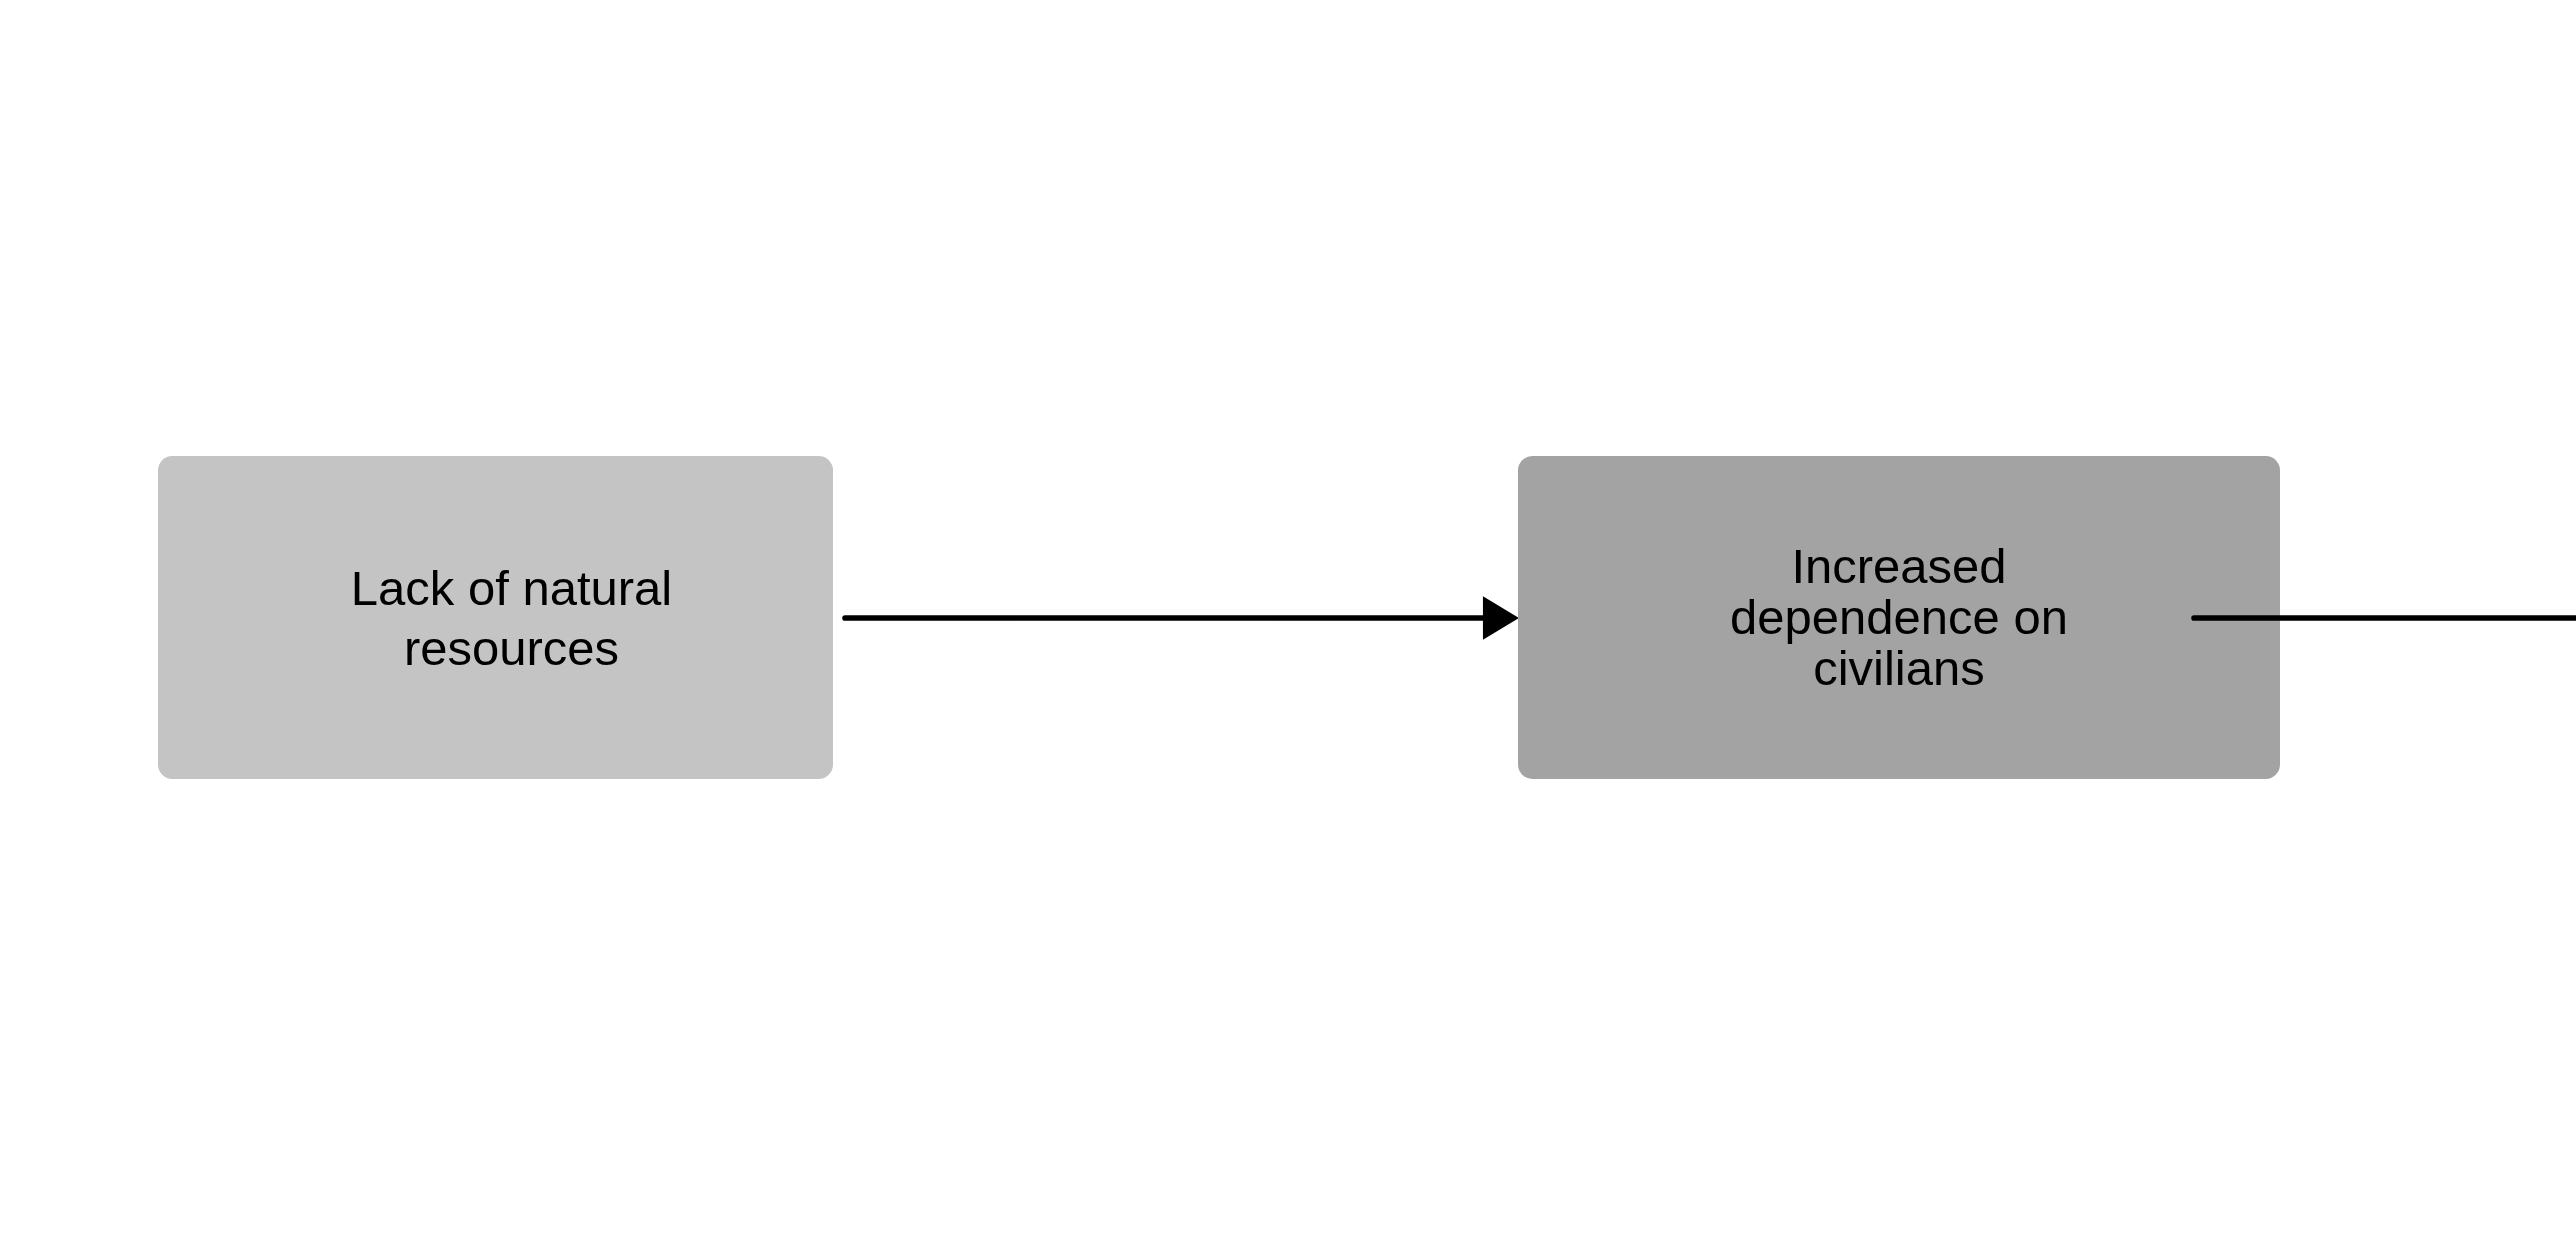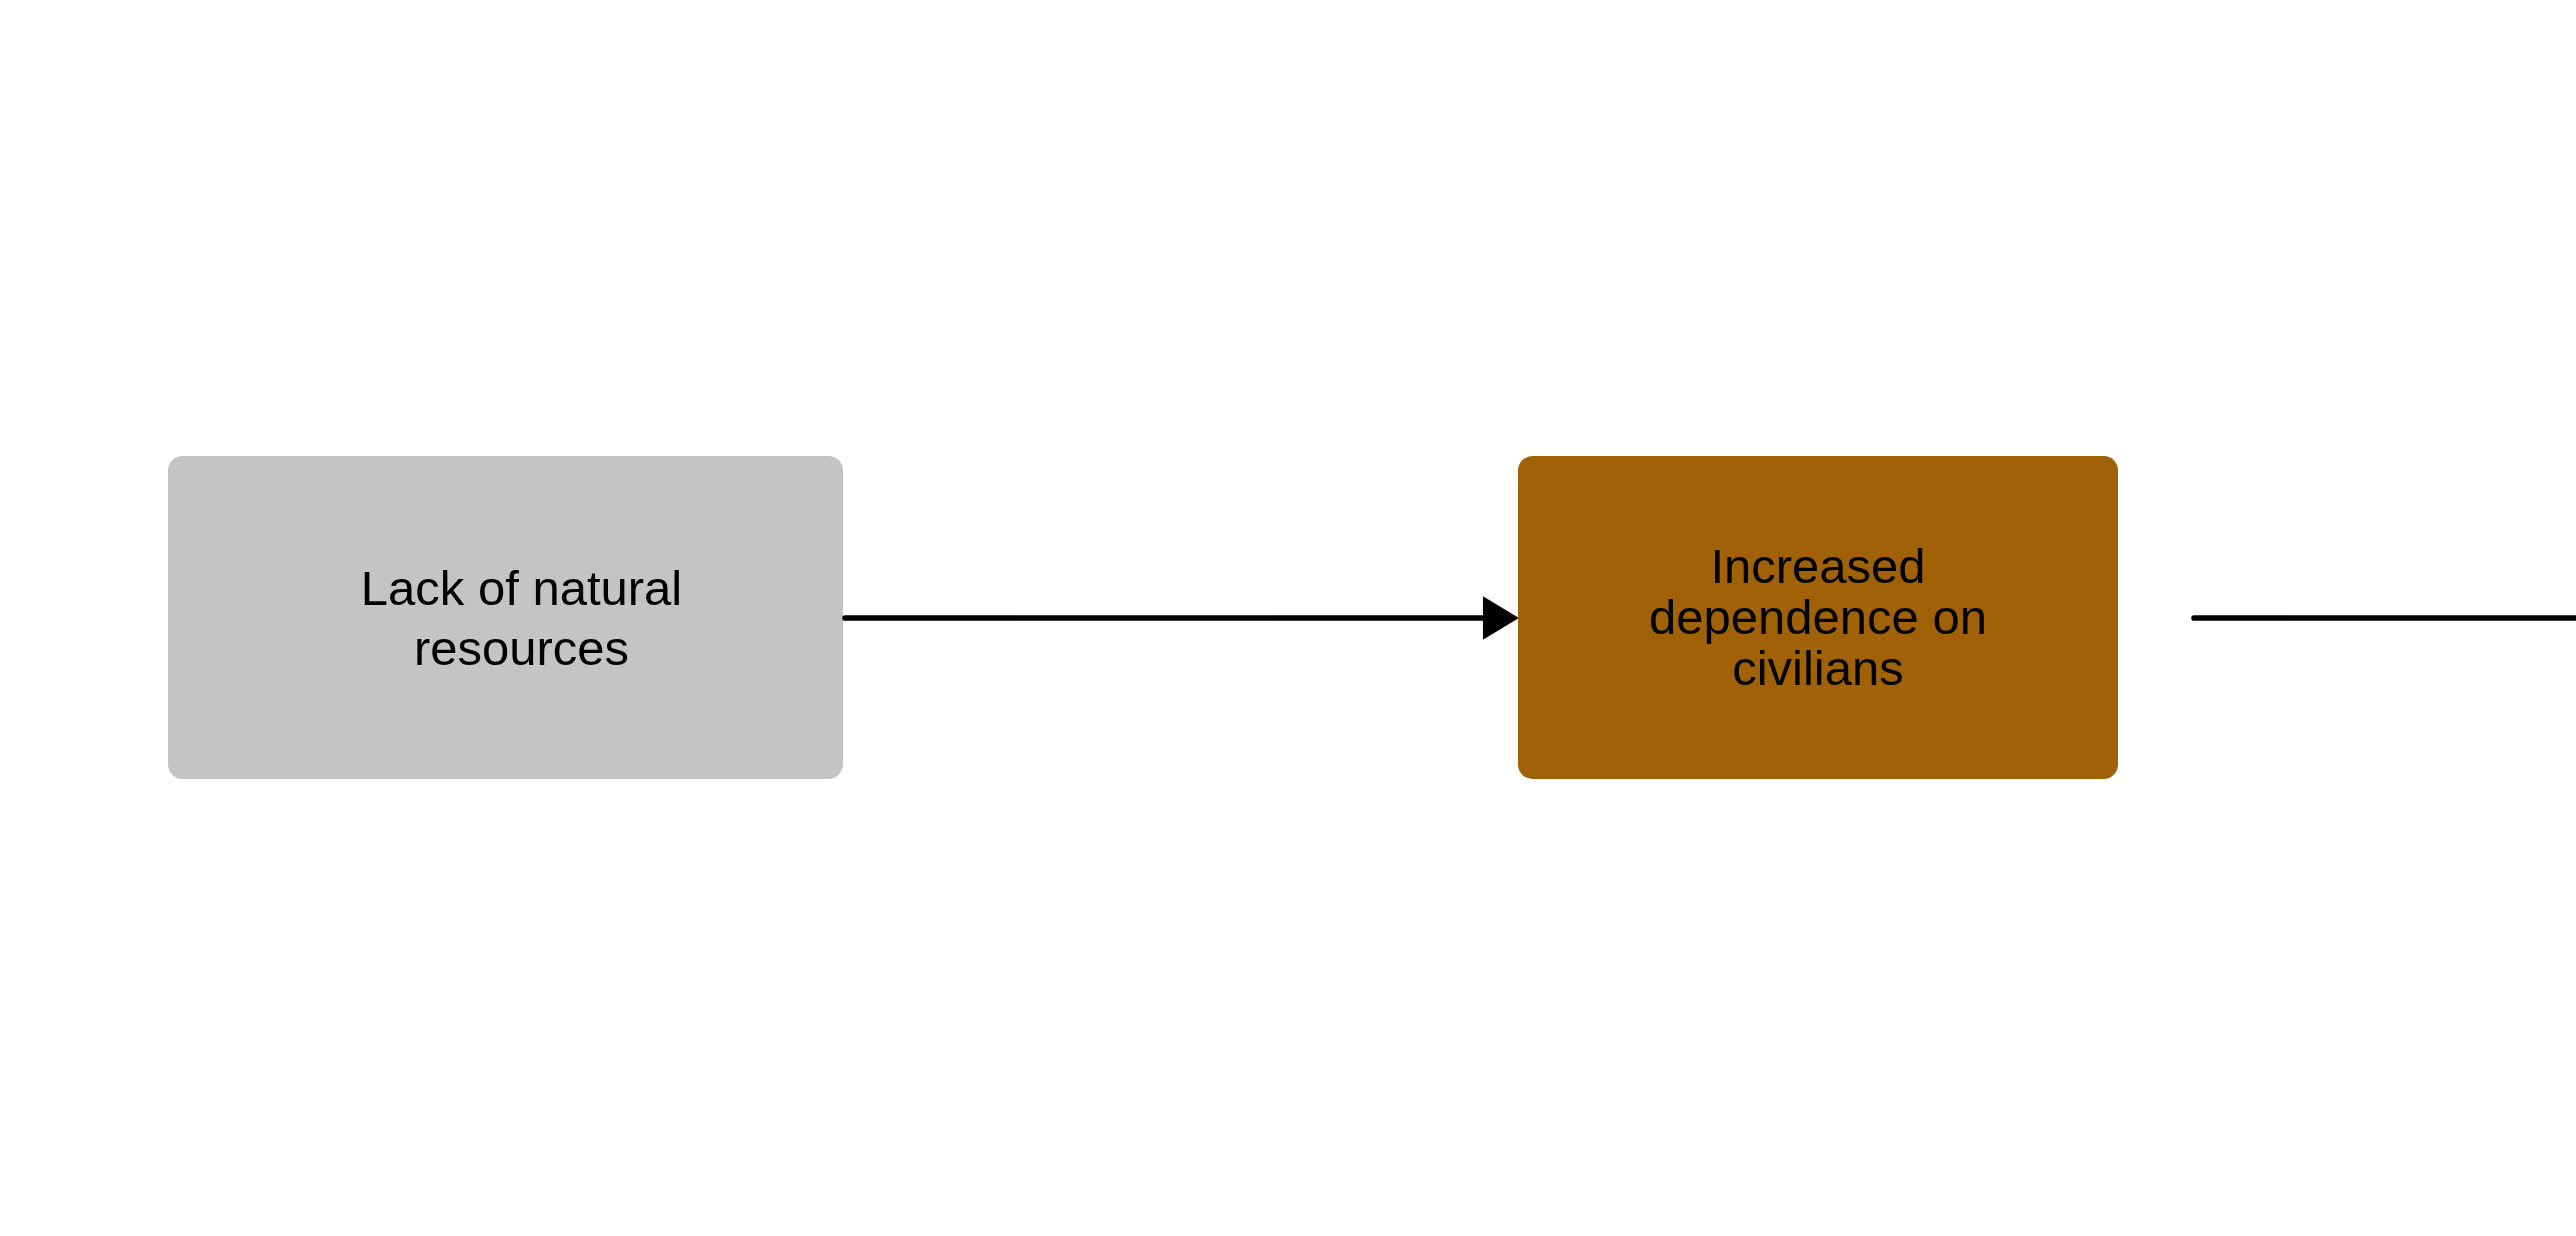--- a/index.html
+++ b/index.html
@@ -33,35 +33,35 @@
     font-size: 49px;
     line-height: 60px;
     font-weight: 400;
     letter-spacing: 0px;
     white-space: pre-line;
     padding: 0 15.5px;
   }
 
   
   #node-lack-of-natural-resources {
-    left: 168px;
+    left: 158px;
     top: 456px;
     width: 675px;
     height: 323px;
     background: #c4c4c4;
     padding-left: 32px;
   }
 
   
   #node-increased-dependence-on-civilians {
     left: 1518px;
     top: 456px;
-    width: 600px;
+    width: 762px;
     height: 323px;
-    background: #a16207;
+    background: #a3a3a3;
   }
   #node-increased-dependence-on-civilians .node-label {
     line-height: 51px;
   }
 
   
   .edge {
     position: absolute;
     top: 592px;
     height: 52px;

